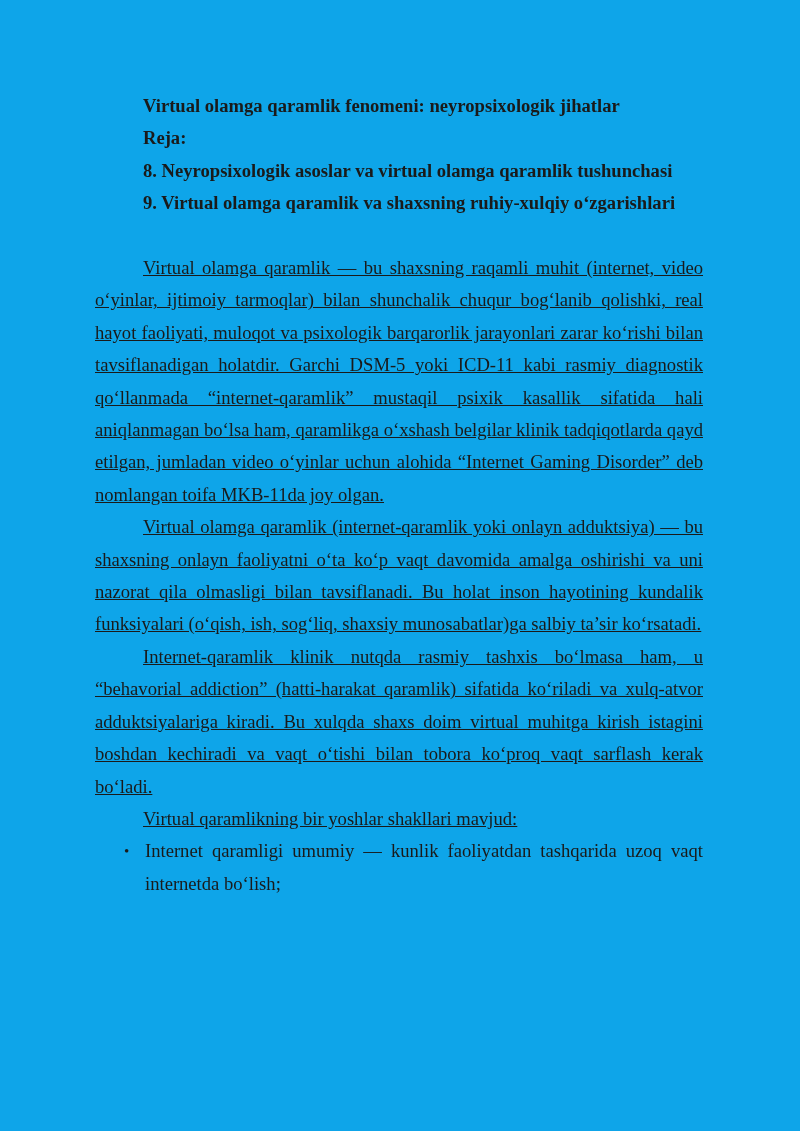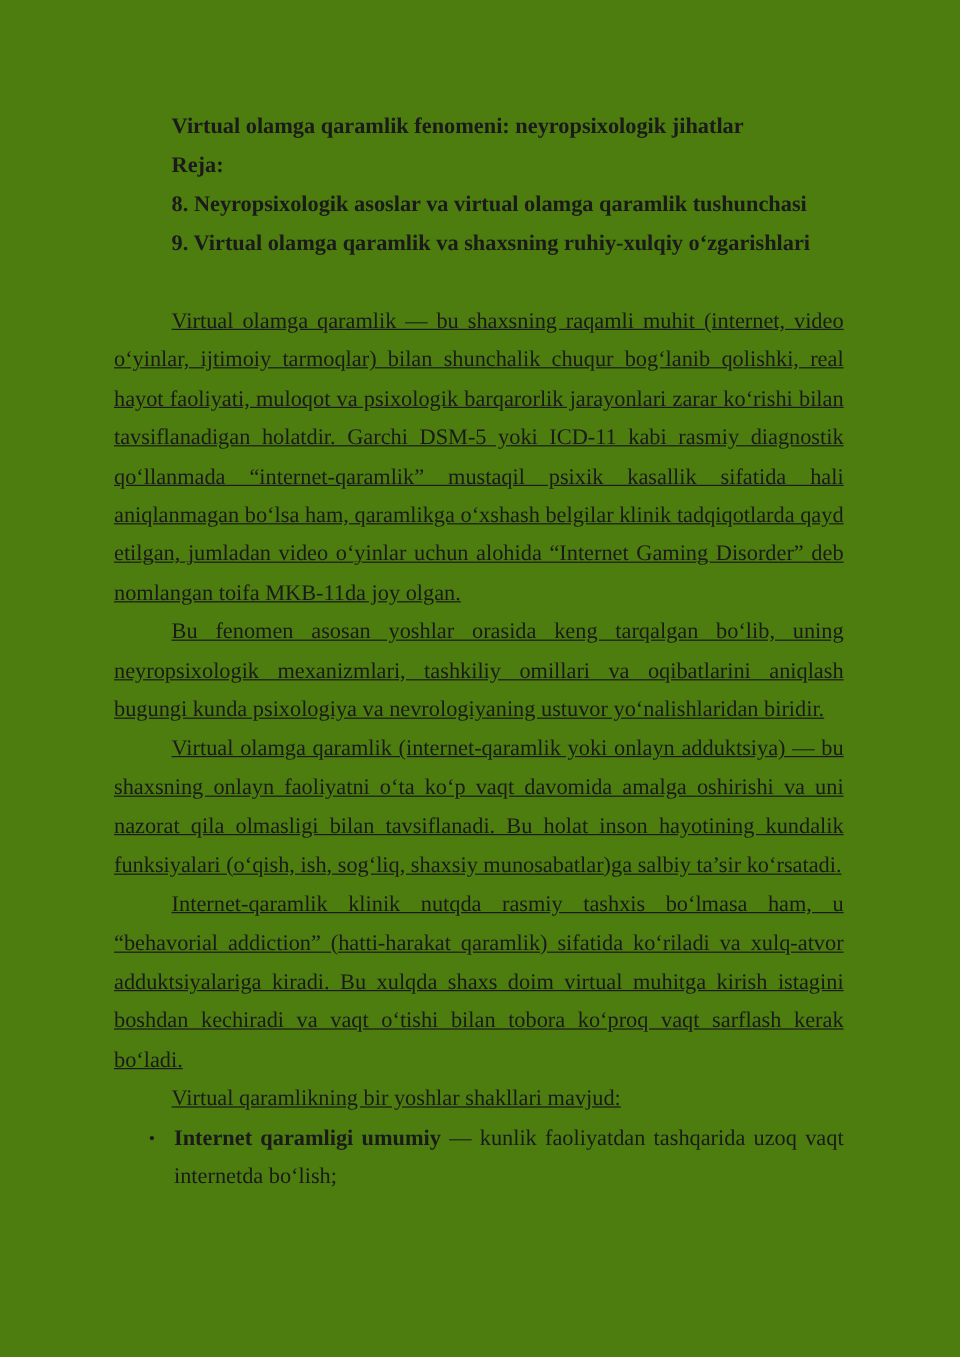--- a/index.html
+++ b/index.html
@@ -5,21 +5,21 @@
   html, body {
     margin: 0;
     padding: 0;
     background: #ffffff;
   }
   .page {
     box-sizing: border-box;
     width: 800px;
     height: 1131px;
     padding: 90px 97px 0 95px;
-    background: #4d7c0f;
+    background: #0ea5e9;
     font-family: "Liberation Serif", "DejaVu Serif", serif;
     font-size: 18.6px;
     line-height: 32.4px;
     color: #1a1a1a;
     overflow: hidden;
   }
   .par {
     margin: 0;
     text-align: justify;
     text-indent: 48px;
@@ -40,42 +40,41 @@
     padding-left: 50px;
     text-align: justify;
   }
   .bullet-glyph {
     position: absolute;
     left: 29px;
     top: 0;
     font-size: 15px;
   }
   .bullet-term {
-    font-weight: bold;
+    font-weight: normal;
   }
 </style>
 </head>
 <body>
 
 <div class="page">
 
   <p class="heading-par">Virtual olamga qaramlik fenomeni: neyropsixologik jihatlar</p>
 
   <p class="heading-par">Reja:</p>
 
   <p class="heading-par">8. Neyropsixologik asoslar va virtual olamga qaramlik tushunchasi</p>
 
   <p class="heading-par">9. Virtual olamga qaramlik va shaxsning ruhiy-xulqiy o‘zgarishlari</p>
 
 
   <div class="blank-line"></div>
 
   <p class="par">Virtual olamga qaramlik — bu shaxsning raqamli muhit (internet, video o‘yinlar, ijtimoiy tarmoqlar) bilan shunchalik chuqur bog‘lanib qolishki, real hayot faoliyati, muloqot va psixologik barqarorlik jarayonlari zarar ko‘rishi bilan tavsiflanadigan holatdir. Garchi DSM-5 yoki ICD-11 kabi rasmiy diagnostik qo‘llanmada “internet-qaramlik” mustaqil psixik kasallik sifatida hali aniqlanmagan bo‘lsa ham, qaramlikga o‘xshash belgilar klinik tadqiqotlarda qayd etilgan, jumladan video o‘yinlar uchun alohida “Internet Gaming Disorder” deb nomlangan toifa MKB-11da joy olgan.</p>
 
-  <p class="par">Bu fenomen asosan yoshlar orasida keng tarqalgan bo‘lib, uning neyropsixologik mexanizmlari, tashkiliy omillari va oqibatlarini aniqlash bugungi kunda psixologiya va nevrologiyaning ustuvor yo‘nalishlaridan biridir.</p>
 
   <p class="par">Virtual olamga qaramlik (internet-qaramlik yoki onlayn adduktsiya) — bu shaxsning onlayn faoliyatni o‘ta ko‘p vaqt davomida amalga oshirishi va uni nazorat qila olmasligi bilan tavsiflanadi. Bu holat inson hayotining kundalik funksiyalari (o‘qish, ish, sog‘liq, shaxsiy munosabatlar)ga salbiy ta’sir ko‘rsatadi.</p>
 
   <p class="par">Internet-qaramlik klinik nutqda rasmiy tashxis bo‘lmasa ham, u “behavorial addiction” (hatti-harakat qaramlik) sifatida ko‘riladi va xulq-atvor adduktsiyalariga kiradi. Bu xulqda shaxs doim virtual muhitga kirish istagini boshdan kechiradi va vaqt o‘tishi bilan tobora ko‘proq vaqt sarflash kerak bo‘ladi.</p>
 
   <p class="par">Virtual qaramlikning bir yoshlar shakllari mavjud:</p>
 
   <div class="bullet-row">
     <span class="bullet-glyph">•</span><span class="bullet-term">Internet qaramligi umumiy</span><span> — kunlik faoliyatdan tashqarida uzoq vaqt internetda bo‘lish;</span>
   </div>

